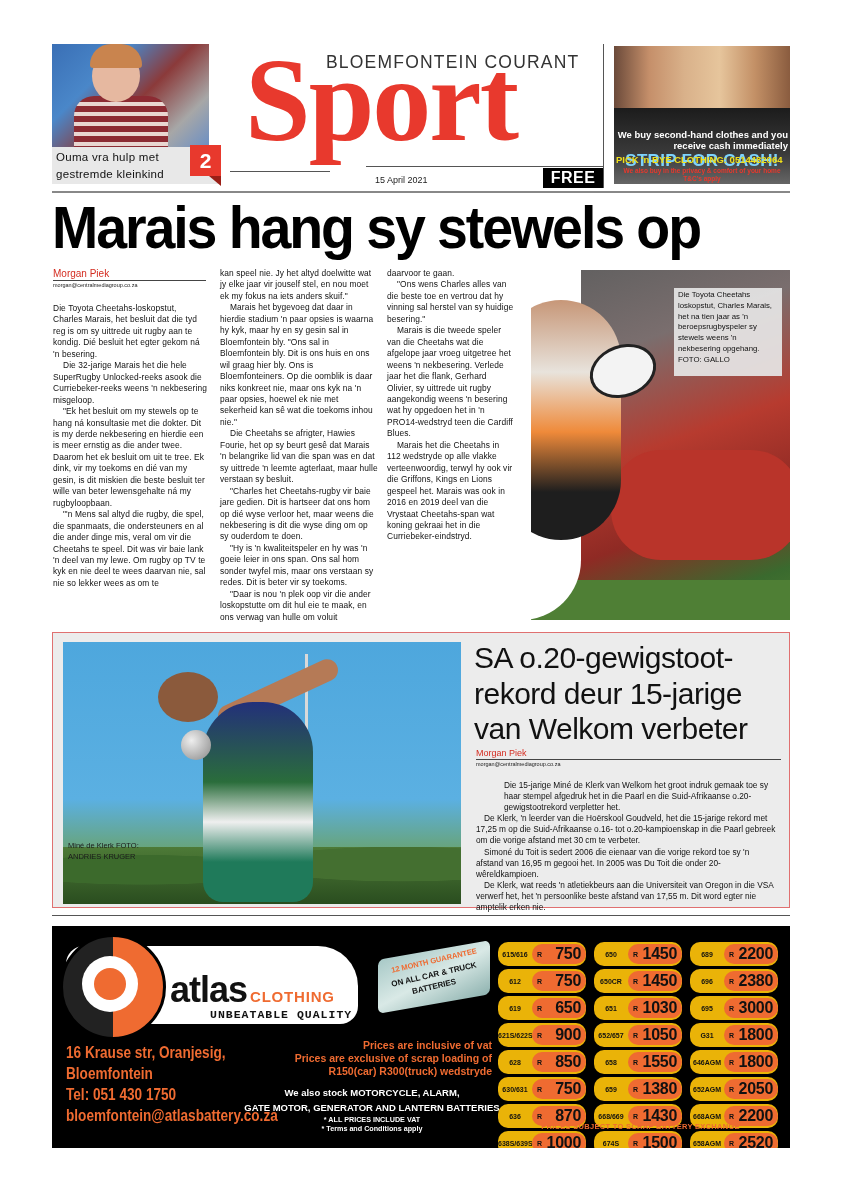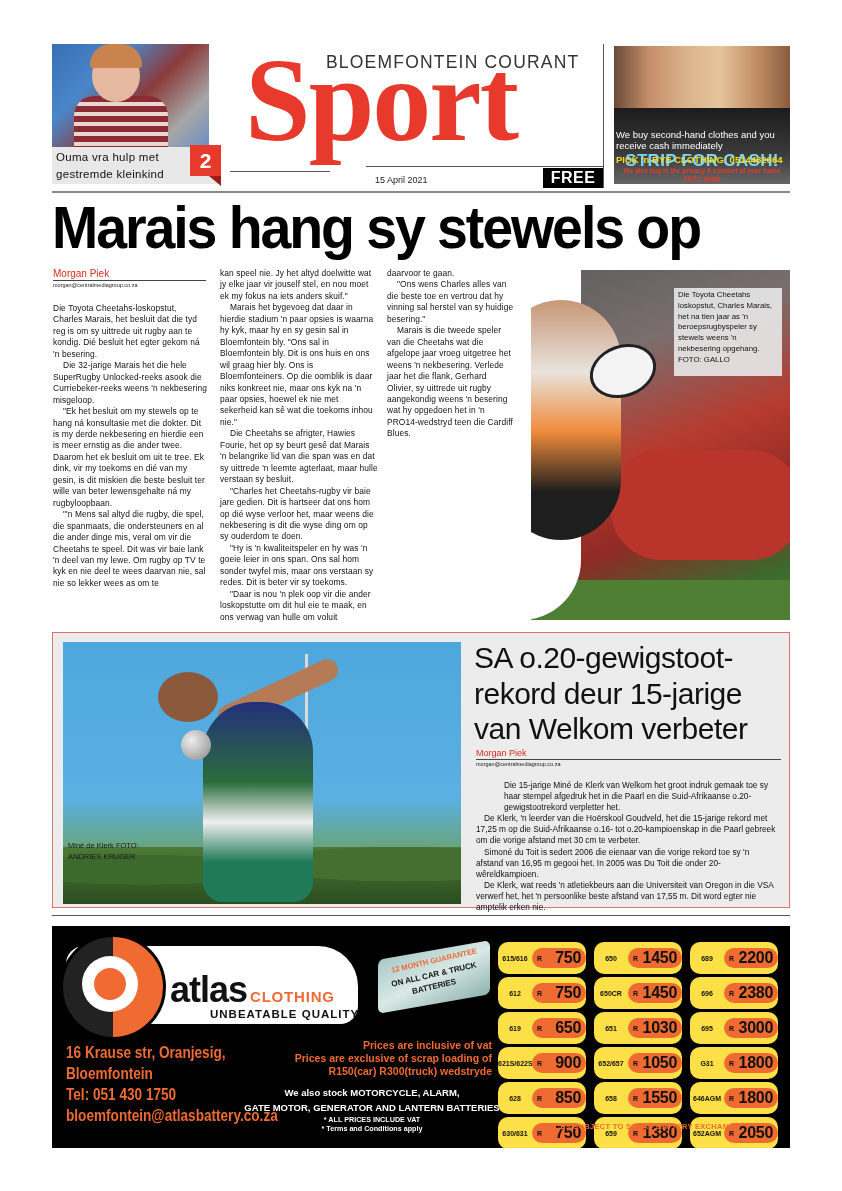--- a/index.html
+++ b/index.html
@@ -21,21 +21,21 @@
   .mast-line-left { left:230px; top:171px; width:100px; height:1px; background:#555; }
   .mast-line-right { left:366px; top:166px; width:237px; height:1px; background:#555; }
   .mast-date { left:375px; top:175px; font-size:9px; color:#222; }
   .mast-free { left:543px; top:168px; width:60px; height:20px; background:#000; color:#fff; font-weight:bold; font-size:16px; line-height:20px; text-align:center; letter-spacing:0.5px; }
   .vline-header { left:603px; top:44px; width:1px; height:144px; background:#555; }
 
   .ad-top { left:614px; top:46px; width:176px; height:138px; background:#444; overflow:hidden; }
   .ad-top .models { position:absolute; left:0; top:0; width:176px; height:62px; background:linear-gradient(90deg,#6b4a3a 0%,#c58f6a 20%,#d9b18a 40%,#e6c59c 60%,#c39066 80%,#8a5c3f 100%); }
   .ad-top .strip { position:absolute; left:0; top:62px; width:176px; height:76px; background:linear-gradient(180deg,#1c1c1c 0%,#3a3a3a 60%,#666 100%); }
   .ad-top .headline { position:absolute; left:2px; top:62px; width:172px; text-align:center; font-weight:bold; font-size:17px; color:#7dd3fc; letter-spacing:0.3px;margin-top:43px; }
-  .ad-top .sub { position:absolute; left:2px; top:83px; width:172px; text-align:left; font-weight:normal; font-size:9.5px; color:#fff; line-height:11px; }
+  .ad-top .sub { position:absolute; left:2px; top:83px; width:172px; text-align:right; font-weight:bold; font-size:9.5px; color:#fff; line-height:11px; }
   .ad-top .phone { position:absolute; left:2px; top:108px; width:172px; font-weight:bold; font-size:9.5px; color:#f0e019; }
   .ad-top .note { position:absolute; left:2px; top:121px; width:172px; text-align:center; font-weight:bold; font-size:6.5px; color:#e8392d; line-height:8px; }
 
   .rule-top { left:52px; top:191px; width:738px; height:2px; background:#888; }
   .headline-main { left:52px; top:192px; font-family:"Liberation Sans", sans-serif; font-weight:bold; font-size:59px; line-height:72px; letter-spacing:-2.2px; transform:scaleX(0.94); transform-origin:left top; color:#000; }
 
   
   .byline { font-size:10px; color:#d42c20; }
   .byline-rule { height:1px; background:#444; }
   .email { font-size:5.5px; color:#222; }
@@ -73,31 +73,31 @@
   .rule-ad { left:52px; top:915px; width:738px; height:1px; background:#555; }
 
   
   .atlas { left:52px; top:926px; width:738px; height:222px; background:#000; overflow:hidden; }
   .atlas .logo-pill { position:absolute; left:14px; top:20px; width:292px; height:78px; background:#fff; border-radius:18px 40px 18px 40px; }
   .atlas .logo-circle { position:absolute; left:8px; top:8px; width:100px; height:100px; border-radius:50%; background:linear-gradient(90deg,#222 0 50%,#ef6b31 50% 100%); border:3px solid #000; }
   .atlas .logo-inner { position:absolute; left:30px; top:30px; width:56px; height:56px; border-radius:50%; background:#fff; }
   .atlas .logo-inner2 { position:absolute; left:42px; top:42px; width:32px; height:32px; border-radius:50%; background:#ef6b31; }
   .atlas .brand { position:absolute; left:118px; top:46px; font-family:"Liberation Sans", sans-serif; font-weight:bold; font-size:36px; color:#111; letter-spacing:-1px; line-height:36px; }
   .atlas .battery { position:absolute; left:198px; top:62px; font-weight:bold; font-size:15px; color:#ef6b31; letter-spacing:0.8px; }
-  .atlas .tagline { position:absolute; left:158px; top:82px; font-weight:bold; font-size:11.5px; color:#111; letter-spacing:1px; }
+  .atlas .tagline { position:absolute; left:158px; top:82px; font-weight:bold; font-size:11.5px; color:#111; letter-spacing:1px;font-family:Liberation Mono, monospace; }
   .atlas .banner { position:absolute; left:326px; top:24px; width:112px; height:54px; background:linear-gradient(160deg,#a8c9c7,#d9e9e6 50%,#8fb3b0); transform:skewY(-10deg); border-radius:6px; }
   .atlas .banner-t1 { position:absolute; left:326px; top:30px; width:112px; text-align:center; font-weight:bold; font-size:7.5px; color:#ef6b31; transform:rotate(-13deg); }
   .atlas .banner-t2 { position:absolute; left:326px; top:44px; width:112px; text-align:center; font-weight:bold; font-size:8px; color:#111; transform:rotate(-13deg); }
   .atlas .banner-t3 { position:absolute; left:326px; top:56px; width:112px; text-align:center; font-weight:bold; font-size:8px; color:#111; transform:rotate(-13deg); }
   .atlas .addr { position:absolute; left:14px; top:116px; font-weight:bold; font-size:16px; line-height:21px; color:#ef6b31; transform:scaleX(0.85); transform-origin:left top; }
   .atlas .info-o { position:absolute; left:200px; top:113px; width:240px; text-align:right; font-weight:bold; font-size:10.5px; line-height:13px; color:#ef6b31; }
   .atlas .info-w { position:absolute; left:190px; top:159px; width:260px; text-align:center; font-weight:bold; font-size:9.5px; line-height:15px; color:#fff; }
   .atlas .info-s { position:absolute; left:200px; top:190px; width:240px; text-align:center; font-weight:bold; font-size:7.2px; line-height:8.5px; color:#fff; }
   .atlas .prices { position:absolute; left:446px; top:16px; width:285px; display:grid; grid-template-columns:repeat(3, 88px); column-gap:8px; row-gap:3px; }
-  .atlas .price { height:32px; border-radius:10px; background:#fde047; display:flex; align-items:center; overflow:hidden; }
+  .atlas .price { height:24px; border-radius:10px; background:#eab308; display:flex; align-items:center; overflow:hidden; }
   .atlas .price .code { width:34px; font-weight:bold; font-size:7px; color:#111; text-align:center; }
   .atlas .price .val { flex:1; height:20px; background:#ef6b31; border-radius:10px; display:flex; align-items:center; justify-content:space-between; padding:0 5px; box-sizing:border-box; }
   .atlas .price .r { font-weight:bold; font-size:7px; color:#111; }
   .atlas .price .amt { font-weight:bold; font-size:16px; color:#111; letter-spacing:-0.3px; }
   .atlas .footnote { position:absolute; left:446px; top:196px; width:285px; text-align:center; font-weight:bold; font-size:7.5px; color:#ef6b31; letter-spacing:0.3px; }
 </style>
 </head>
 <body>
 
 <div class="abs teaser-photo">
@@ -155,20 +155,21 @@
   <div class="grass"></div>
   <div class="white-cut"></div>
   <div class="player1"></div>
   <div class="ball"></div>
 </div>
 
 <div class="abs col" style="left:387px;top:268px;width:128px;">
   <p class="first">daarvoor te gaan.</p>
   <p>"Ons wens Charles alles van die beste toe en vertrou dat hy vinning sal herstel van sy huidige besering."</p>
   <p>Marais is die tweede speler van die Cheetahs wat die afgelope jaar vroeg uitgetree het weens 'n nekbesering. Verlede jaar het die flank, Gerhard Olivier, sy uittrede uit rugby aangekondig weens 'n besering wat hy opgedoen het in 'n PRO14-wedstryd teen die Cardiff Blues.</p>
+  <p>Marais het die Cheetahs in 112 wedstryde op alle vlakke verteenwoordig, terwyl hy ook vir die Griffons, Kings en Lions gespeel het. Marais was ook in 2016 en 2019 deel van die Vrystaat Cheetahs-span wat koning gekraai het in die Curriebeker-eindstryd.</p>
 </div>
 
 <div class="abs rugby-caption">Die Toyota Cheetahs loskopstut, Charles Marais, het na tien jaar as 'n beroepsrugbyspeler sy stewels weens 'n nekbesering opgehang. FOTO: GALLO</div>
 
 <div class="abs story2-box"></div>
 <div class="abs athlete">
   <div class="pole"></div>
   <div class="trees"></div>
   <div class="arm"></div>
   <div class="body"></div>

